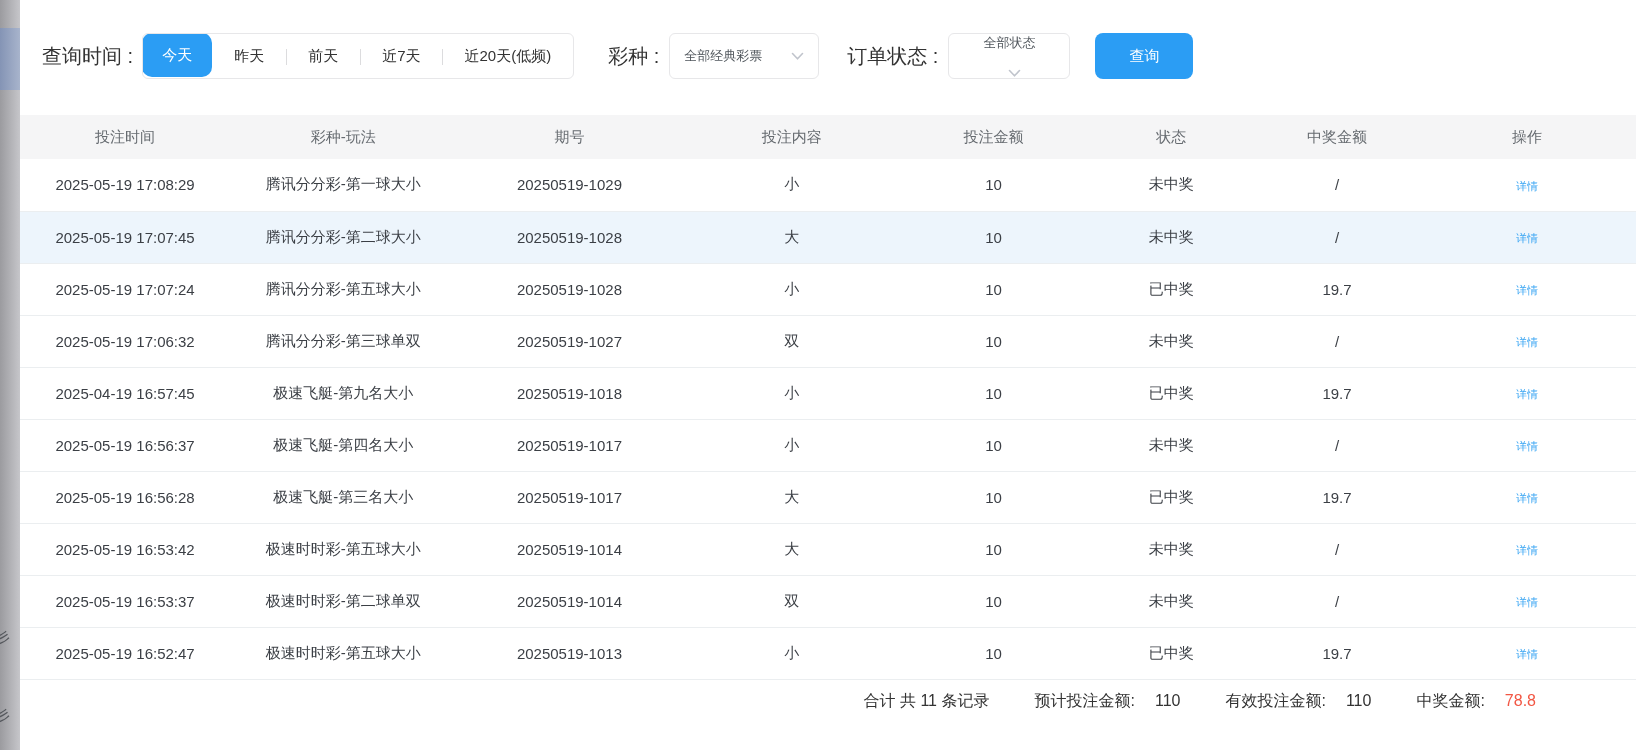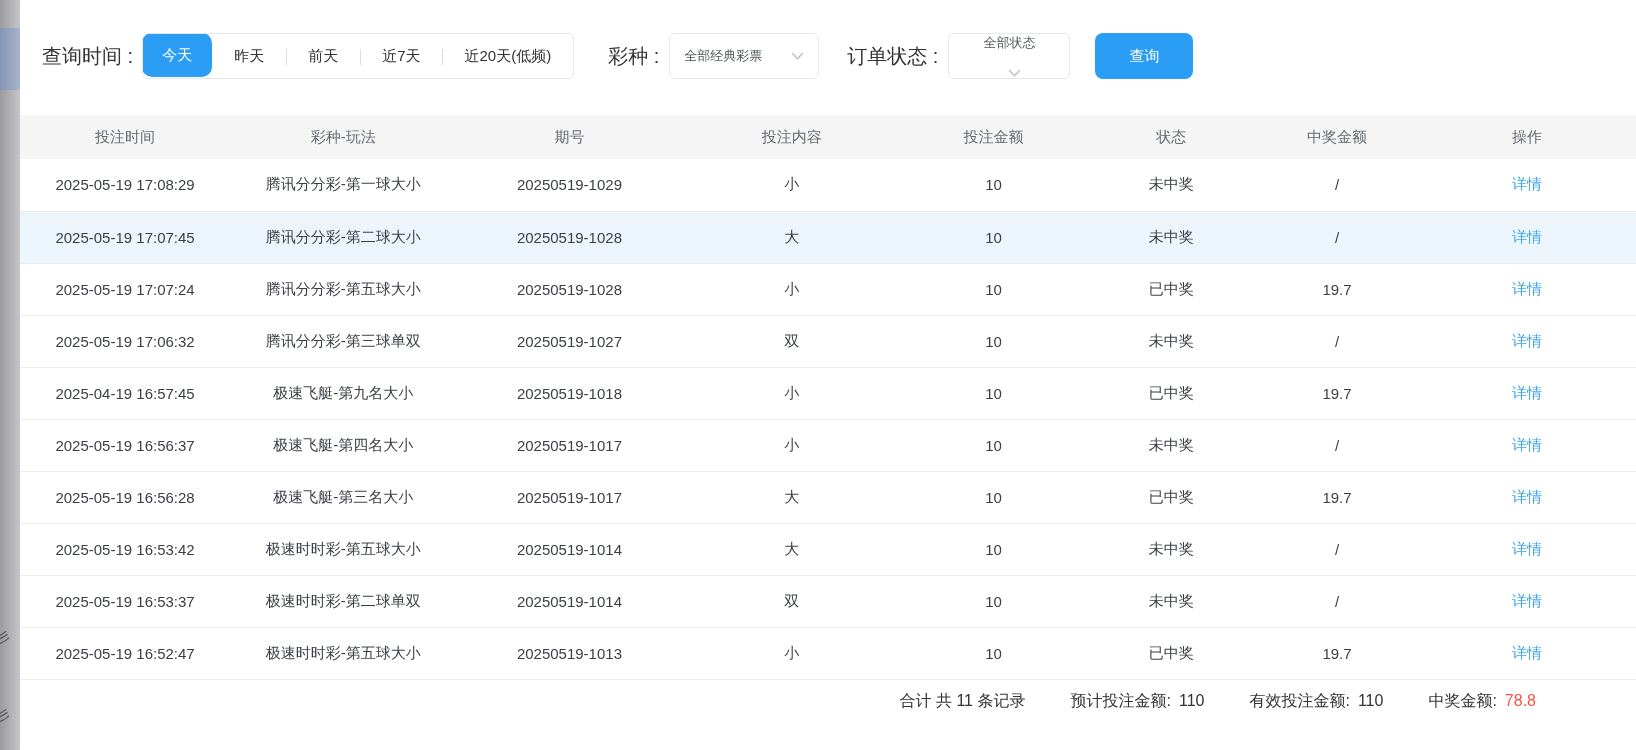--- a/index.html
+++ b/index.html
@@ -77,28 +77,28 @@
   .order-table thead th{
     background:var(--header-bg);height:44px;font-weight:400;
     font-size:15px;color:#666b70;text-align:center;vertical-align:middle;
   }
   .order-table tbody td{
     height:52px;font-size:15px;color:var(--text);text-align:center;vertical-align:middle;
     border-bottom:1px solid var(--row-border);background:#fff;white-space:nowrap;
   }
   tr.highlighted td{background:var(--row-highlight);}
   td.won, span.won{color:var(--danger);}
-  .detail-link{color:var(--link);cursor:pointer;text-decoration:none;font-size:15px;}
+  .detail-link{color:var(--link);cursor:pointer;text-decoration:none;font-size:11px;}
   
   .summary-bar{
     display:flex;justify-content:flex-end;align-items:center;
     height:44px;padding-right:100px;font-size:16px;color:#333;
   }
   .summary-item{margin-left:45px;white-space:nowrap;}
-  .summary-item .value{margin-left:8px;}
+  .summary-item .value{margin-left:20px;}
   .summary-item .value.red{color:var(--danger);}
 </style>
 </head>
 <body>
 
 <aside class="sidebar-sliver">
   <div class="sidebar-active-block"></div>
   <span class="partial-glyph g1">彡</span>
   <span class="partial-glyph g2">彡</span>
 </aside>

